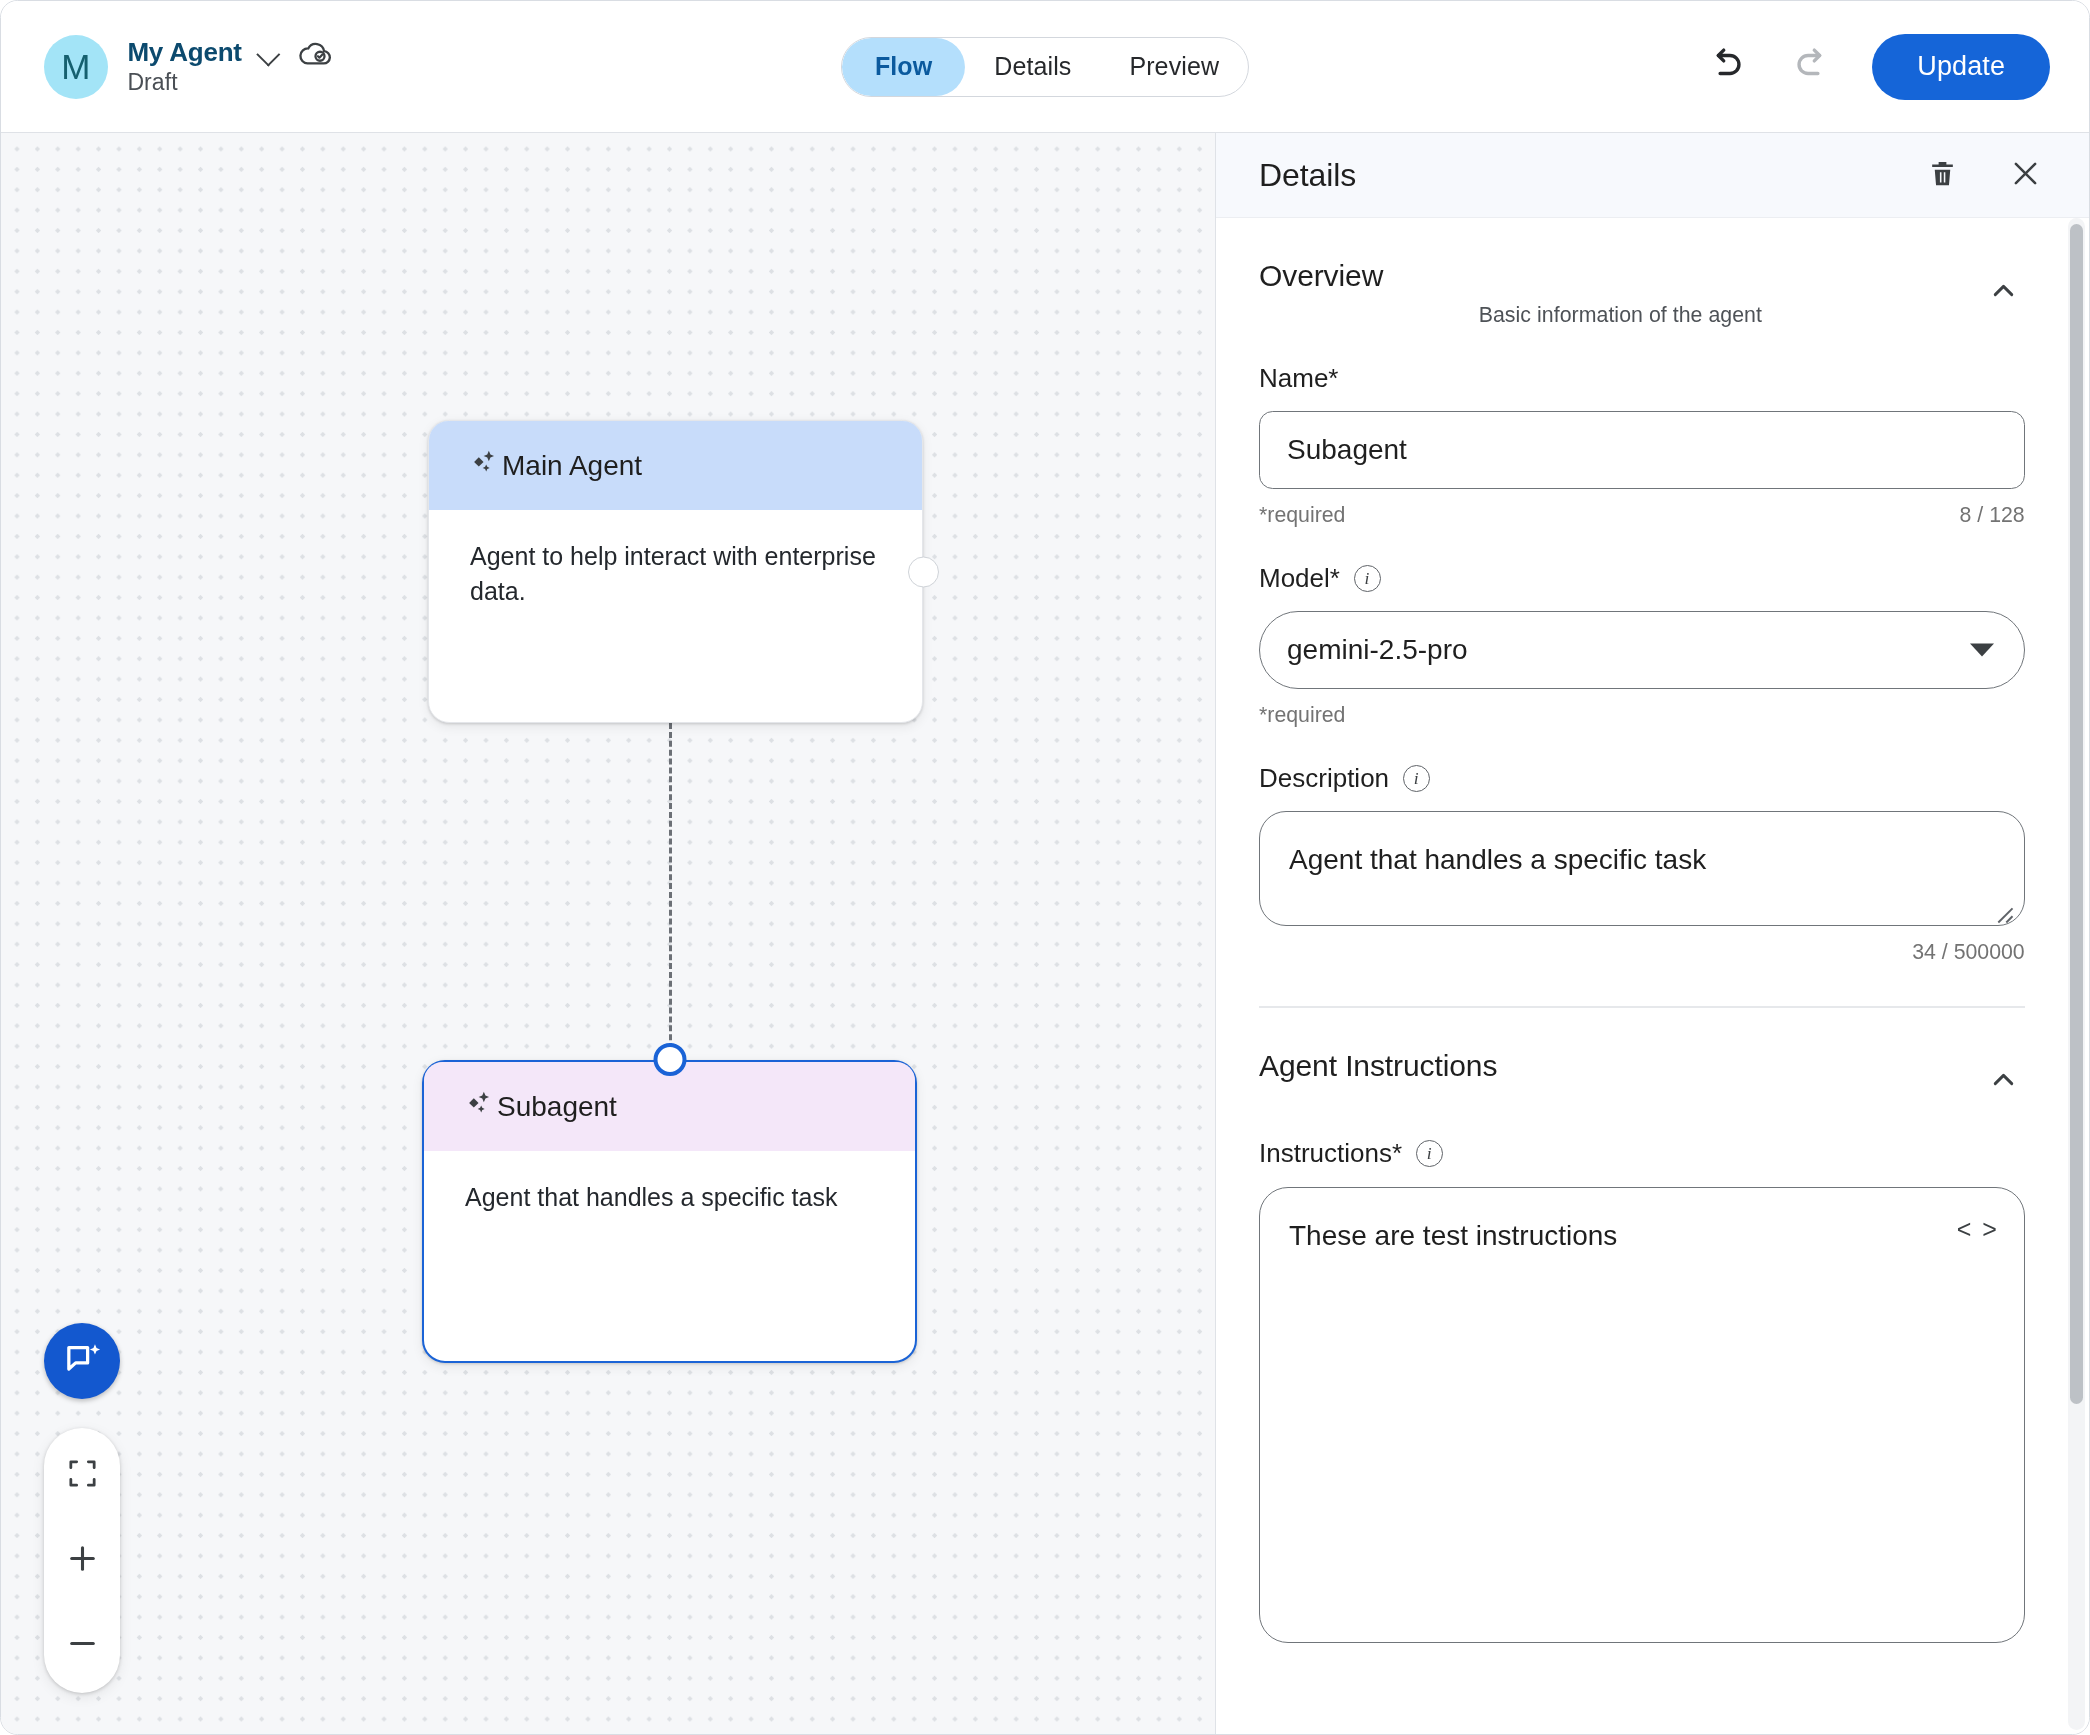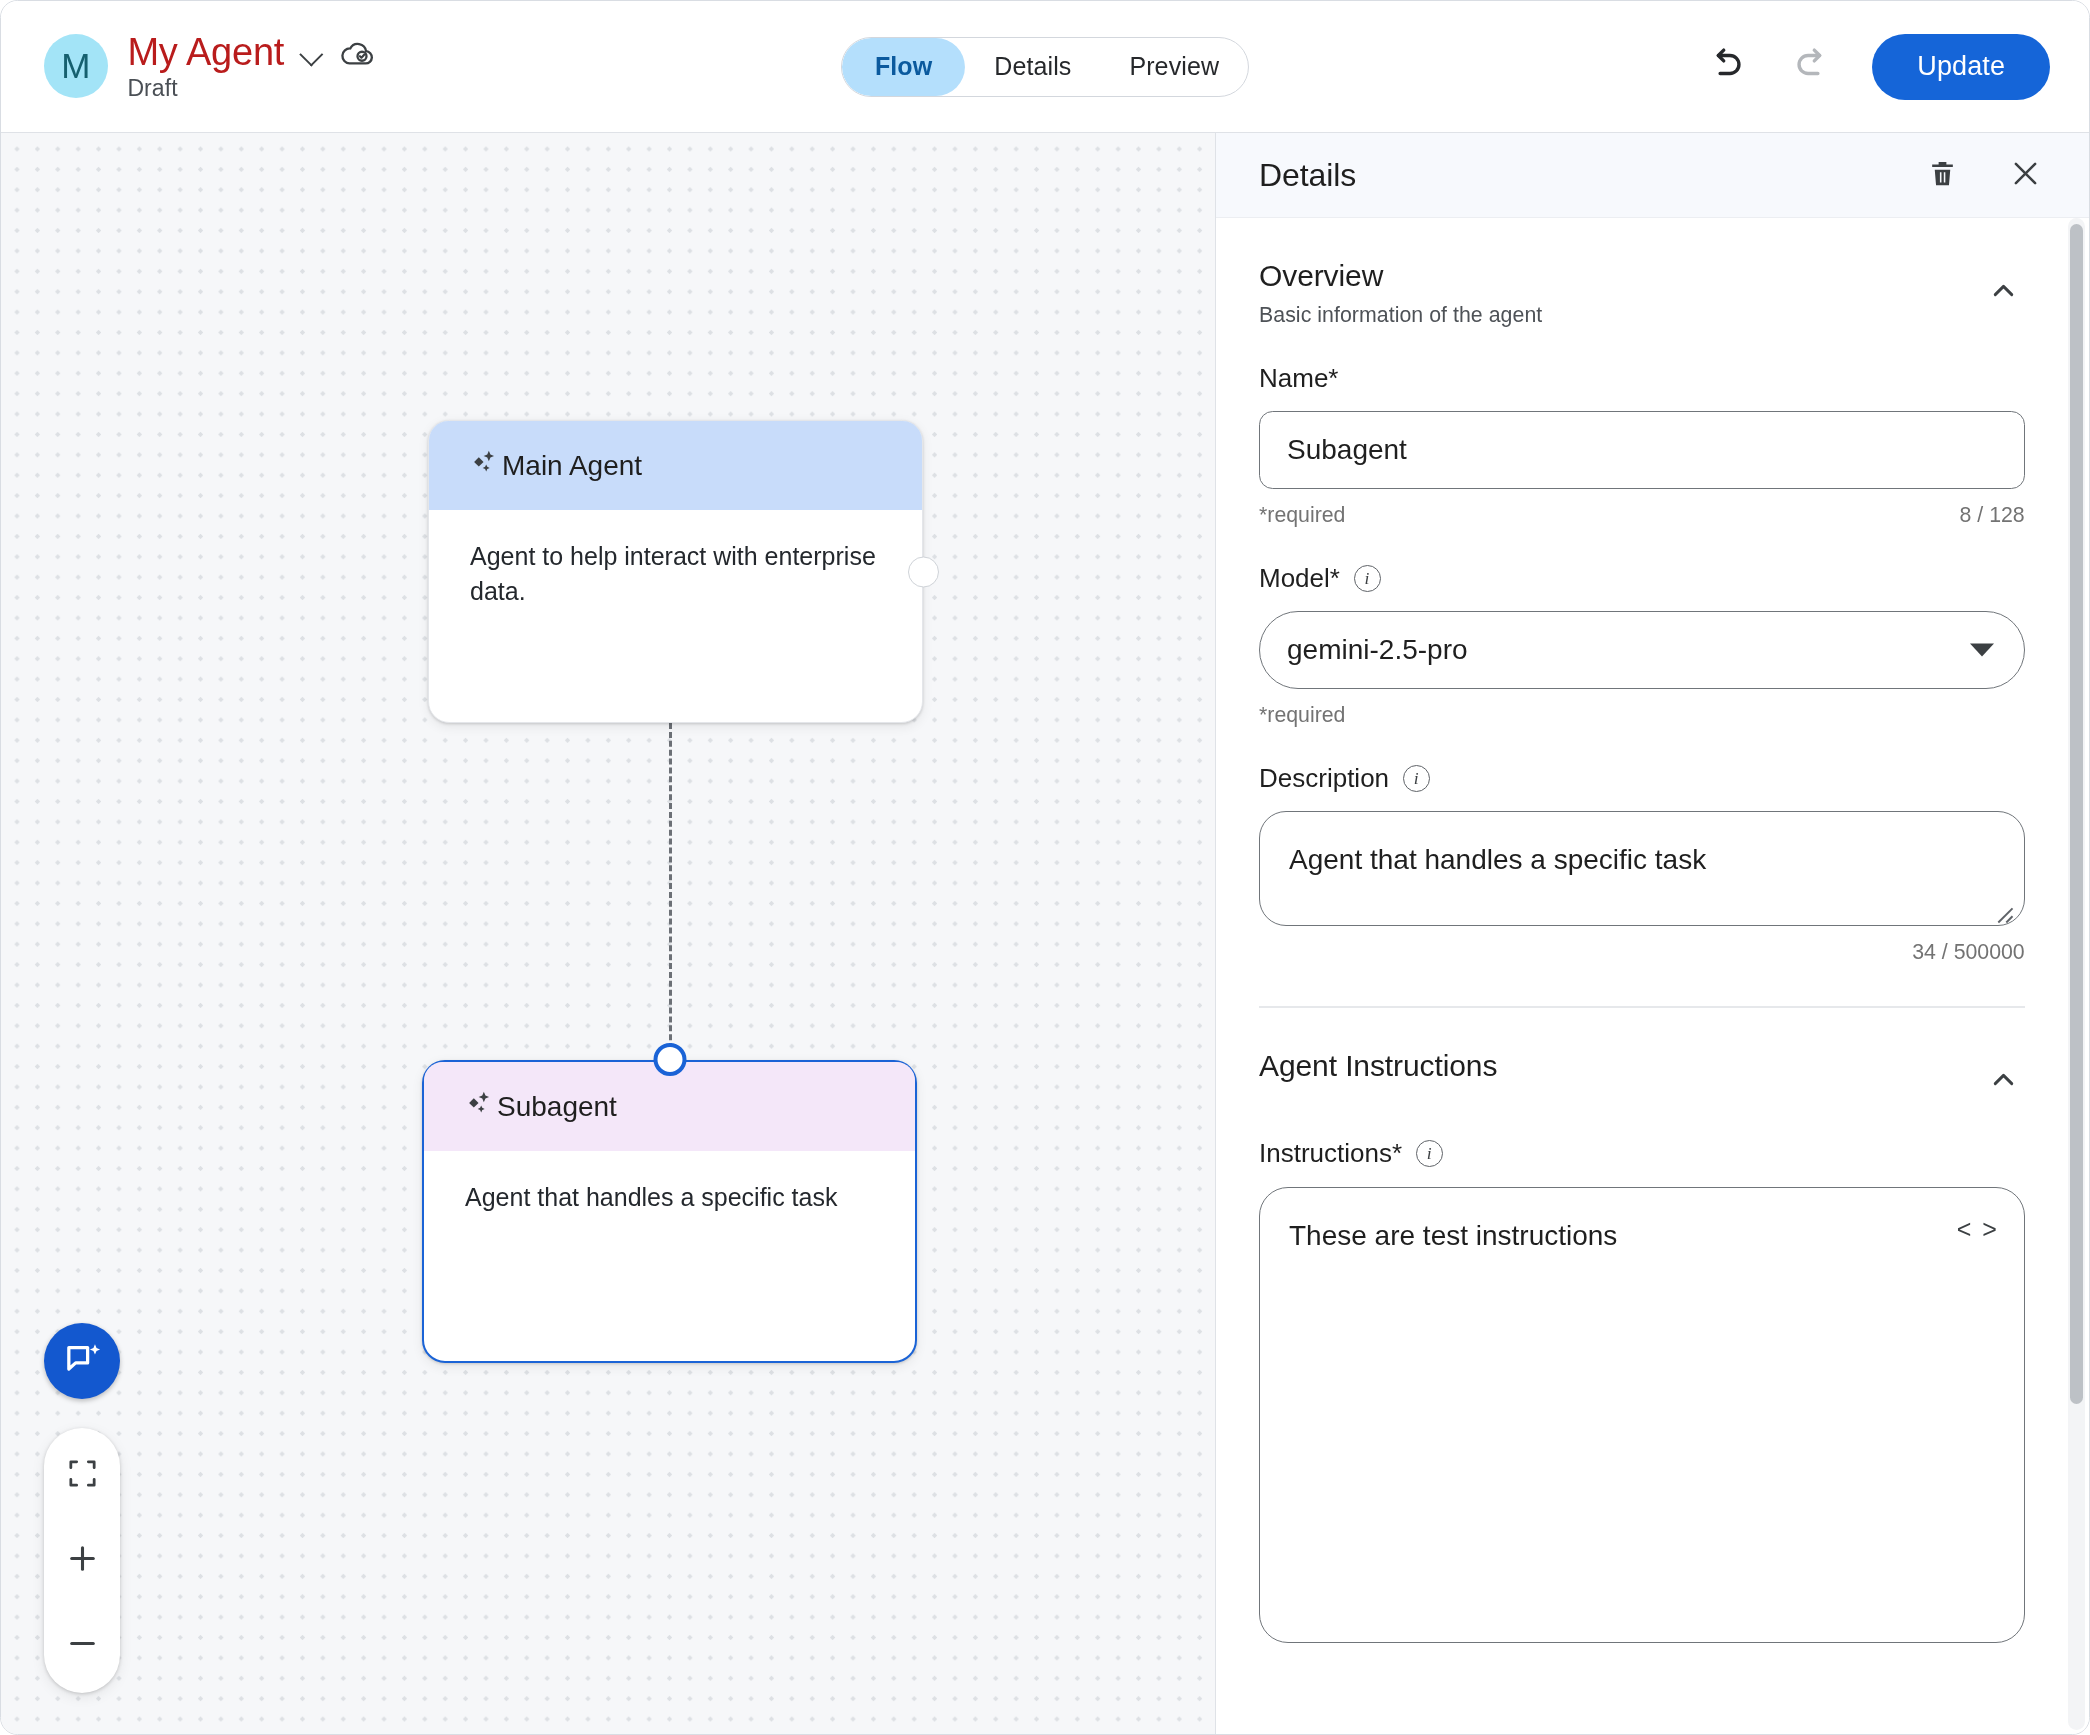--- a/index.html
+++ b/index.html
@@ -45,23 +45,23 @@
     background: #a3e4f7;
     color: #16606f;
     display: flex; align-items: center; justify-content: center;
     font-size: 35px;
     font-weight: 400;
     letter-spacing: 0.5px;
   }
   .brand-text { display: flex; flex-direction: column; justify-content: center; }
   .brand-title-row { display: flex; align-items: center; gap: 15.5px; }
   .brand-title {
-    font-size: 38px;
-    color: #b91c1c;
-    font-weight: 400;
+    font-size: 26px;
+    color: #0c4a6e;
+    font-weight: 700;
     letter-spacing: -0.2px;
   }
   .chev-down {
     width: 25px; height: 25px;
     display: inline-block;
     position: relative;
     top: 1.9px;
   }
   .chev-down::before {
     content: "";
@@ -299,20 +299,21 @@
   .section-title {
     font-size: 30px;
     color: #1f1f1f;
     letter-spacing: -0.1px;
   }
   .section-sub {
     font-size: 21.3px;
     color: #4e5257;
     margin-top: 9.7px;
     letter-spacing: 0.05px;
+    text-align: center;
   }
   .collapse-btn {
     width: 43px; height: 43px;
     display: flex; align-items: center; justify-content: center;
     margin-top: 11.6px;
     cursor: pointer;
   }
 
   .field { margin-top: 35px; }
   .field-label {

